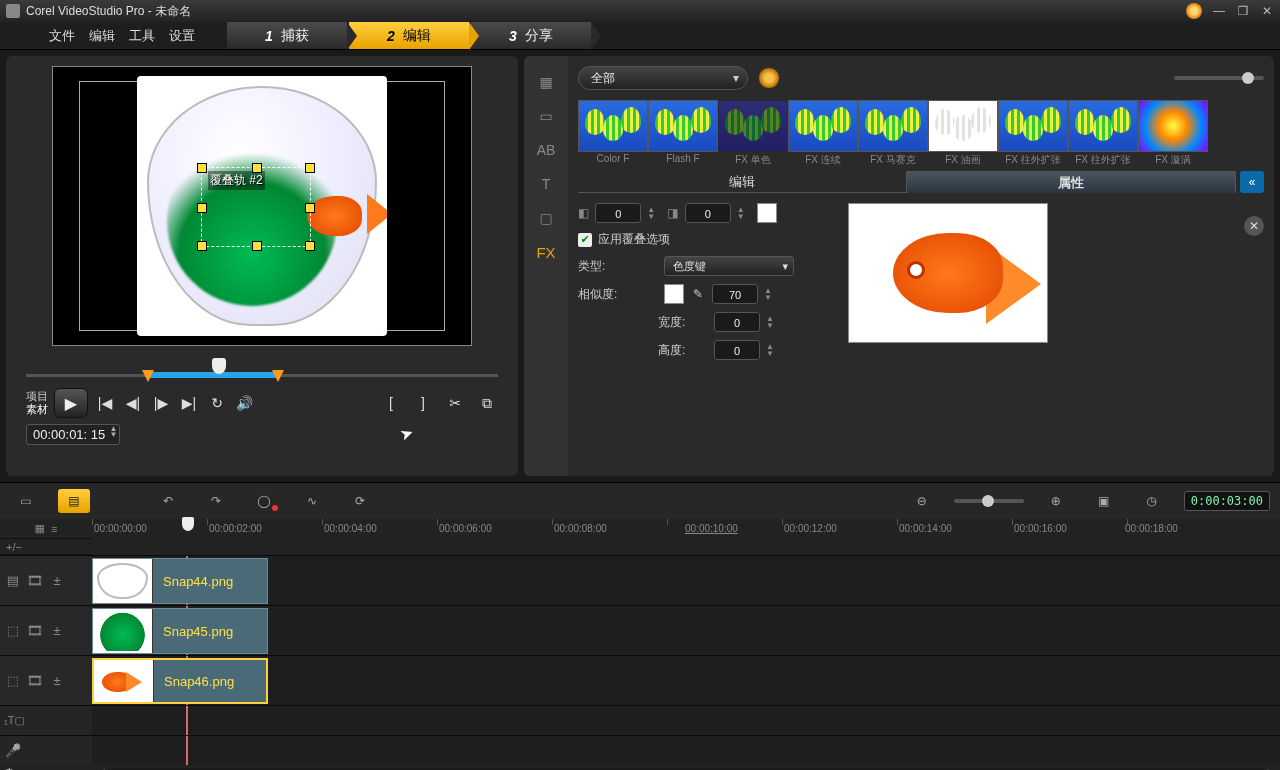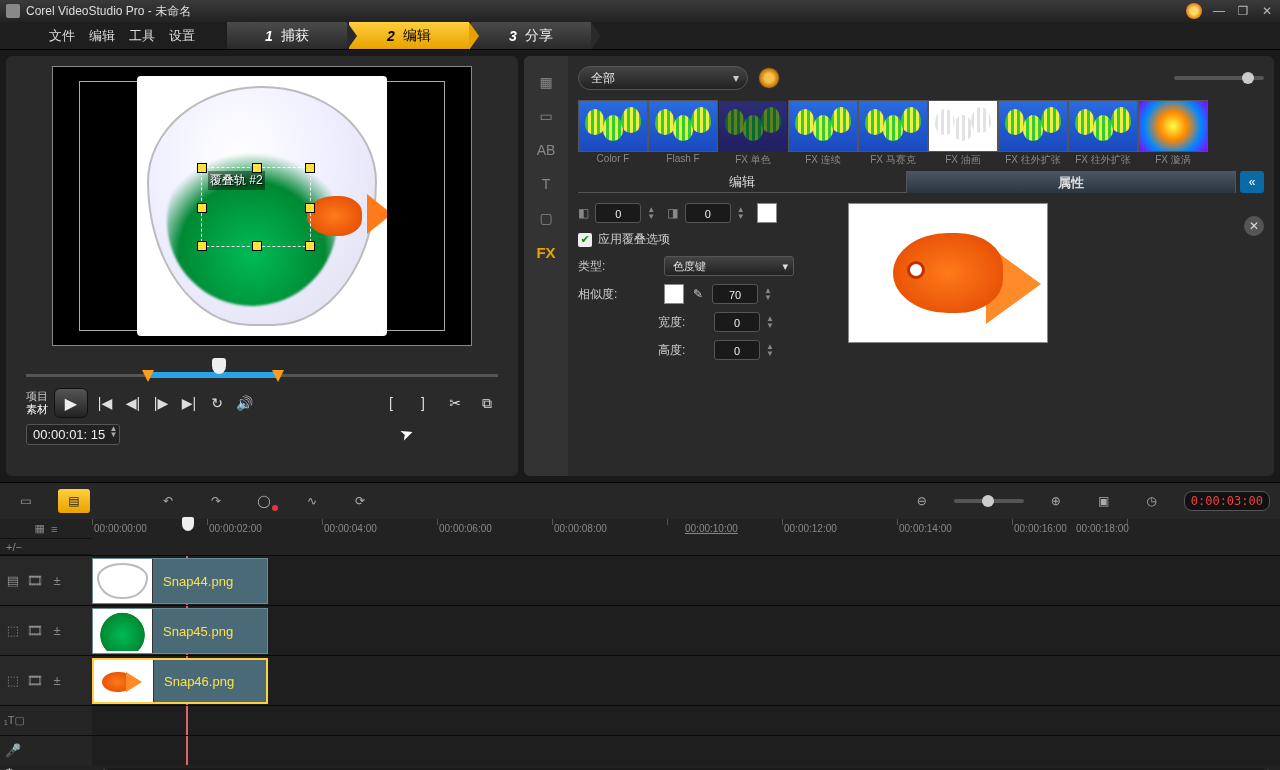--- a/index.html
+++ b/index.html
@@ -52,21 +52,21 @@
 .pbtn { width:22px;height:22px; color:#ddd; display:flex;align-items:center;justify-content:center;cursor:pointer; font-size:14px;}
 .bigplay { width:34px;height:30px;background:linear-gradient(#555,#222);border:1px solid #111;border-radius:6px;color:#eee;font-size:16px;}
 .rtbox { margin-left:auto; display:flex; align-items:center; gap:10px;}
 .timecode { background:#222; border:1px solid #555; border-radius:3px; padding:2px 14px 2px 6px; font-family:monospace; font-size:13px; position:relative; color:#eee;}
 .timecode .spin{position:absolute;right:2px;top:1px;display:flex;flex-direction:column;line-height:6px;font-size:8px;color:#aaa;}
 
 
 .library { flex:1; margin:6px 6px 6px 0; border-radius:6px; background:#2a2a2a; display:flex; position:relative;}
 .libside { width:44px; background:#333; border-radius:6px 0 0 6px; display:flex; flex-direction:column; align-items:center; gap:10px; padding-top:14px;}
 .libside .lsbtn { width:28px;height:24px; color:#888; display:flex;align-items:center;justify-content:center;font-size:14px;cursor:pointer;border-radius:3px;}
-.libside .lsbtn.fx { color:#e8a200; font-weight:bold; font-size:15px;}
+.libside .lsbtn.fx { color:#e8a200; font-weight:normal; font-size:15px;}
 .libcontent { flex:1; padding:10px 10px 0 10px; position:relative; }
 .libtop { display:flex; align-items:center; gap:10px; }
 .dropdown { width:170px; height:24px; background:linear-gradient(#444,#222); border:1px solid #555; border-radius:12px; padding:0 24px 0 12px; color:#eee; font-size:12px; display:flex;align-items:center; position:relative;}
 .dropdown::after{content:"▾";position:absolute;right:8px;color:#ccc;}
 .wheel { width:22px;height:22px;border-radius:50%;background:radial-gradient(circle,#f7c14a 30%,#b96b00 70%);border:1px solid #333;}
 .zoom-right { margin-left:auto; display:flex; align-items:center; gap:6px; width:90px;}
 .zoom-track{flex:1;height:4px;background:#555;border-radius:2px;position:relative;}
 .zoom-knob{position:absolute;right:10px;top:-4px;width:12px;height:12px;background:#ccc;border-radius:50%;}
 
 .thumbs { display:flex; gap:0; margin-top:10px; overflow:hidden;}
@@ -106,21 +106,21 @@
 .closex{position:absolute;right:10px;top:160px;width:20px;height:20px;background:#555;border-radius:50%;color:#ddd;display:flex;align-items:center;justify-content:center;font-size:12px;cursor:pointer;}
 
 
 .timeline { height: 306px; background:#1a1a1a; border-top:1px solid #000;}
 .tltoolbar { height:36px; background:#272727; display:flex; align-items:center; gap:16px; padding:0 10px;}
 .tlbtn { width:32px;height:24px;display:flex;align-items:center;justify-content:center;color:#aaa;cursor:pointer;border-radius:3px;}
 .tlbtn.active { background:linear-gradient(#ffcf3d,#e8a200); color:#222;}
 .tlbtn.rec{position:relative;}
 .tlbtn.rec::after{content:"";position:absolute;right:2px;bottom:2px;width:6px;height:6px;background:#e33;border-radius:50%;}
 .tltoolbar .spacer{flex:1;}
-.tltime { background:#111;border:1px solid #555;border-radius:8px;padding:2px 6px;font-family:monospace;font-size:12px;color:#ef4444;}
+.tltime { background:#111;border:1px solid #555;border-radius:3px;padding:2px 6px;font-family:monospace;font-size:12px;color:#86efac;}
 
 .rulerrow { height:20px; display:flex;}
 .tlhead { width:92px; background:#222; display:flex;align-items:center;justify-content:center;gap:6px;border-bottom:1px solid #111;}
 .tlhead .hicon{color:#888;font-size:11px;}
 .ruler { flex:1; background:#222; position:relative; font-family:monospace; font-size:10px; color:#888;}
 .ruler .tick{position:absolute;top:0;border-left:1px solid #555;height:6px;}
 .ruler .ticklbl{position:absolute;top:4px;}
 .playhead-marker{position:absolute;top:-2px;width:12px;height:14px;background:#eee;border-radius:2px 2px 50% 50%;}
 .addrow{height:16px;}
 .addrow .tlhead{justify-content:flex-start;padding-left:6px;}
@@ -422,21 +422,21 @@
         <div class="ticklbl" style="left: 462px;">00:00:08:00</div>
         <div class="tick" style="left: 575px;"></div>
         <div class="ticklbl" style="left: 593px; text-decoration: underline;">00:00:10:00</div>
         <div class="tick" style="left: 690px;"></div>
         <div class="ticklbl" style="left: 692px;">00:00:12:00</div>
         <div class="tick" style="left: 805px;"></div>
         <div class="ticklbl" style="left: 807px;">00:00:14:00</div>
         <div class="tick" style="left: 920px;"></div>
         <div class="ticklbl" style="left: 922px;">00:00:16:00</div>
         <div class="tick" style="left: 1035px;"></div>
-        <div class="ticklbl" style="left: 984px;">00:00:18:00</div>
+        <div class="ticklbl" style="left: 1033px;">00:00:18:00</div>
       </div>
   </div>
   <div class="rulerrow addrow">
     <div class="tlhead">
         <span class="hicon">+/−</span>
       </div>
     <div class="ruler"></div>
   </div>
 
   <div class="track">

